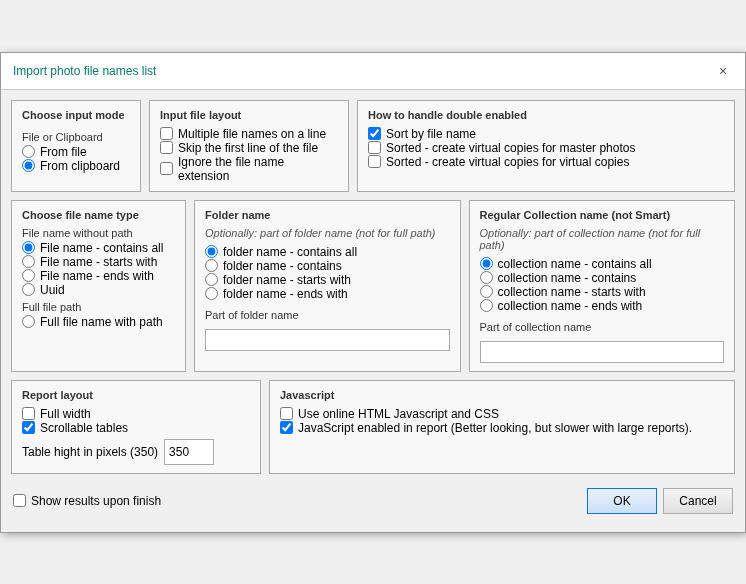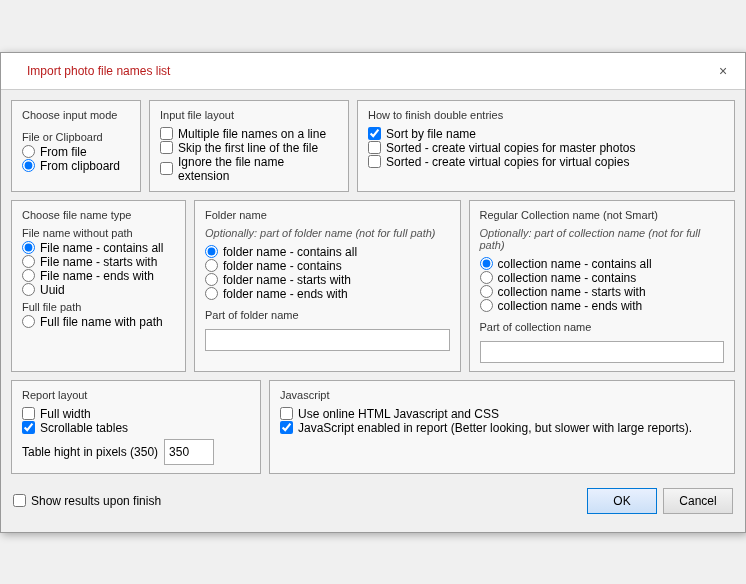--- a/index.html
+++ b/index.html
@@ -21,22 +21,21 @@
     .title-bar {
       background: #fff;
       border-bottom: 1px solid #ccc;
       padding: 8px 12px;
       display: flex;
       justify-content: space-between;
       align-items: center;
     }
     .title-bar-text {
       font-size: 12px;
-      color: #b91c1c;
-      margin-left: 14px;
+      color: #0f766e;
     }
     .close-btn {
       width: 20px;
       height: 20px;
       background: none;
       border: none;
       cursor: pointer;
       font-size: 14px;
       color: #555;
       display: flex;
@@ -53,21 +52,21 @@
     }
     .panel {
       border: 1px solid #aaa;
       padding: 8px 10px;
       background: #f8f8f8;
     }
     .panel-title {
       font-size: 11px;
       color: #333;
       margin-bottom: 6px;
-      font-weight: normal;
+      font-weight: bold;
     }
     .panel-input-mode {
       flex: 0 0 130px;
     }
     .panel-file-layout {
       flex: 0 0 200px;
     }
     .panel-double-entries {
       flex: 1;
     }
@@ -211,21 +210,21 @@
             <span>Skip the first line of the file</span>
           </label>
           <label class="checkbox-item">
             <input type="checkbox" style="">
             <span>Ignore the file name extension</span>
           </label>
         </div>
       </div>
 
       <div class="panel panel-double-entries">
-        <div class="panel-title">How to finish double entries</div>
+        <div class="panel-title">How to handle double enabled</div>
         <div class="checkbox-group">
           <label class="checkbox-item">
             <input type="checkbox" checked="" style="">
             <span>Sort by file name</span>
           </label>
           <label class="checkbox-item">
             <input type="checkbox" style="">
             <span>Sorted - create virtual copies for master photos</span>
           </label>
           <label class="checkbox-item">

